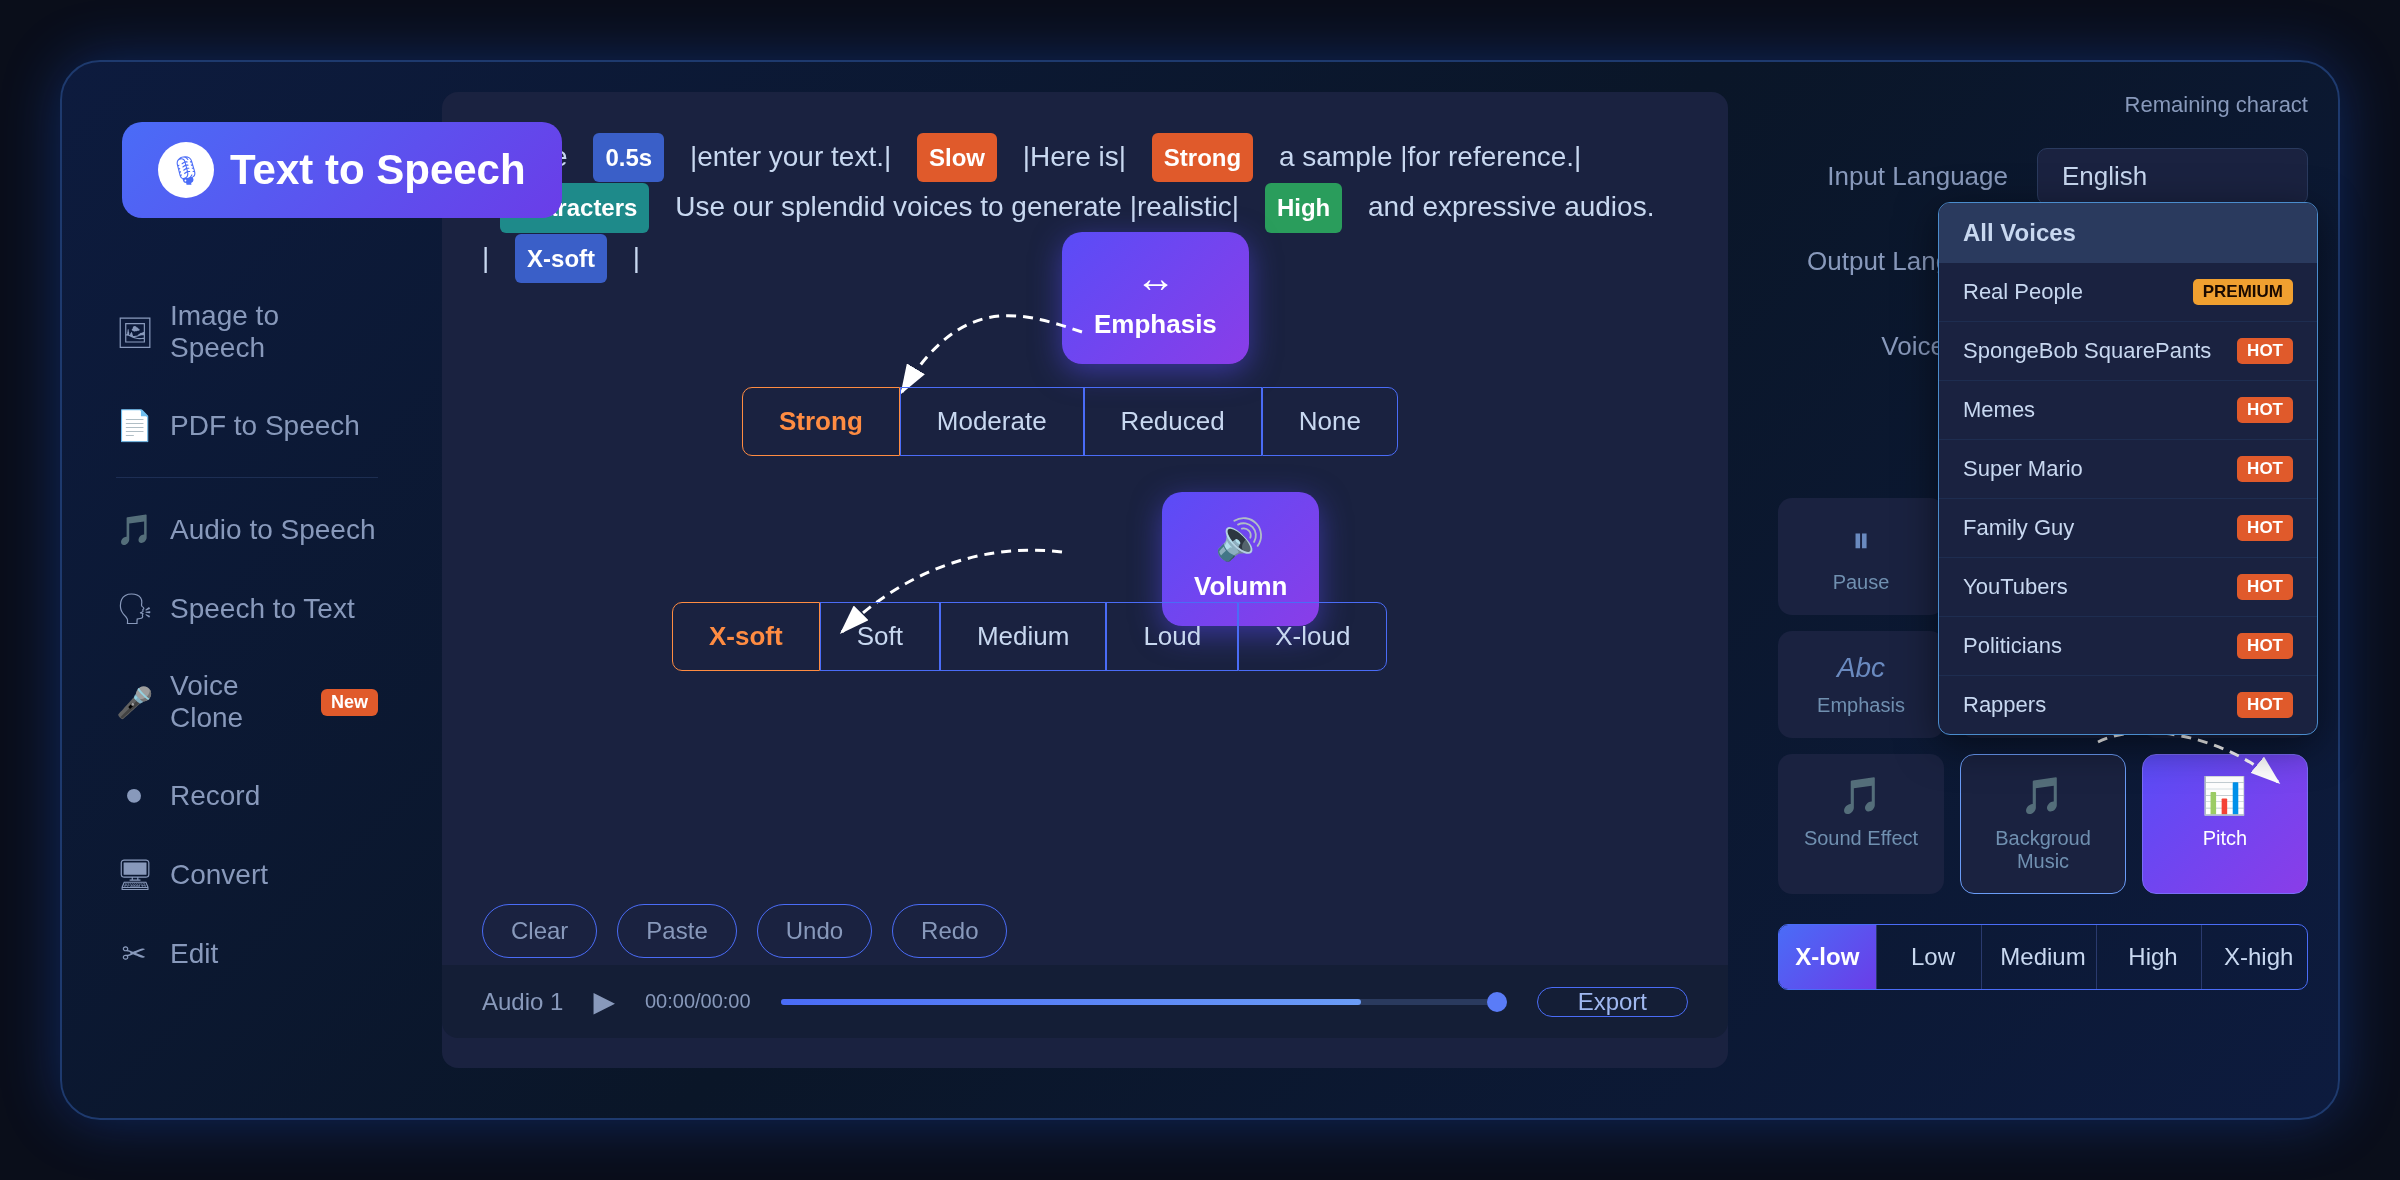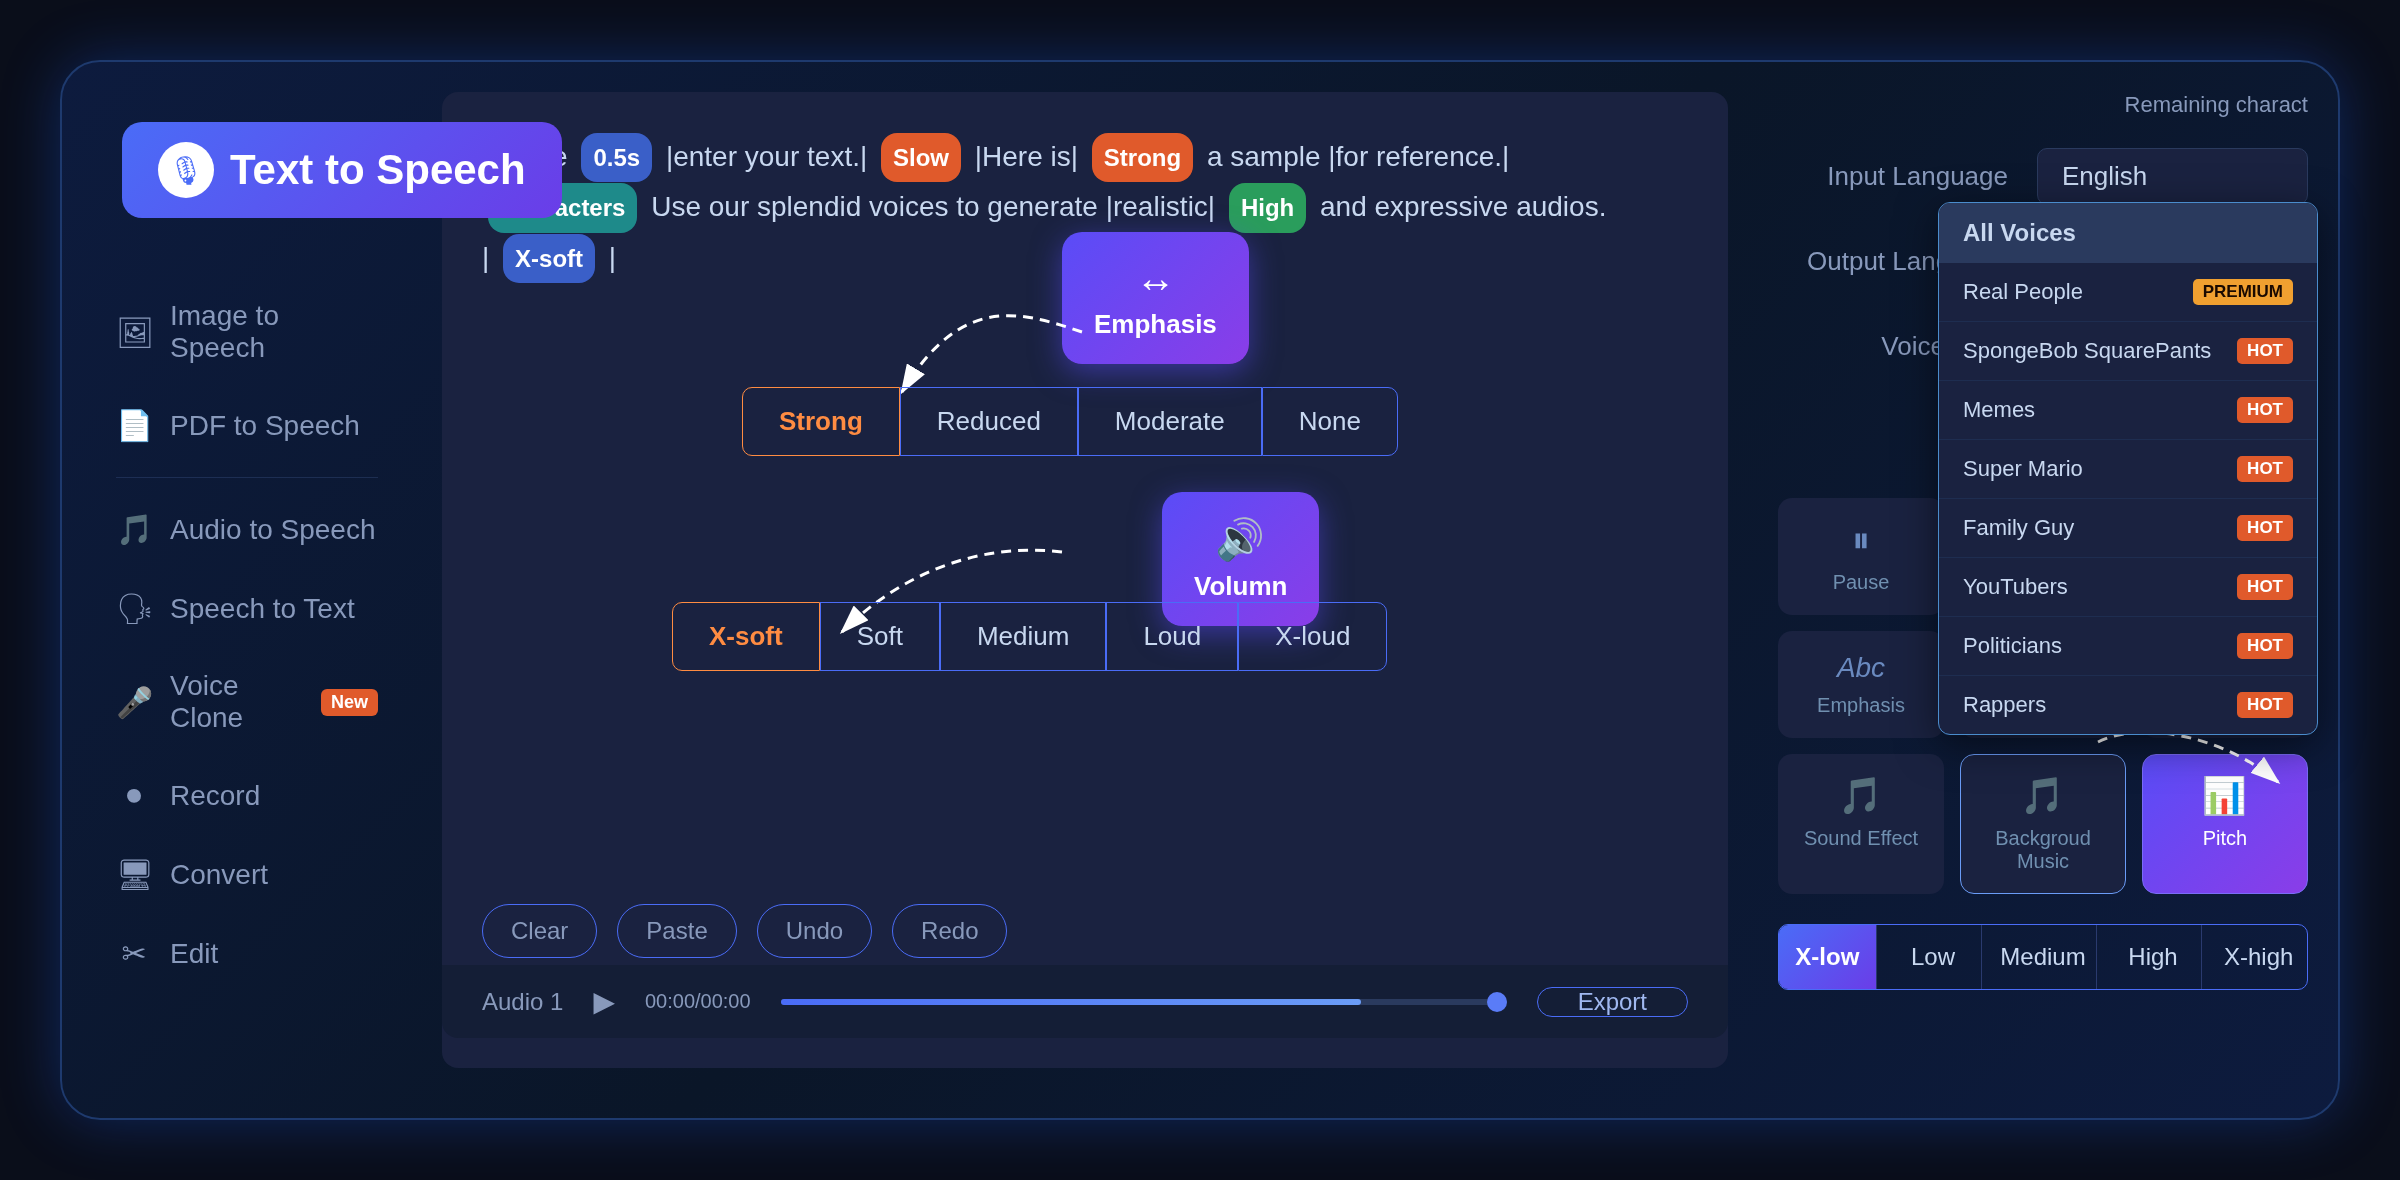--- a/index.html
+++ b/index.html
@@ -118,24 +118,24 @@
 
     .editor-text {
       font-size: 28px;
       color: #c8d8f0;
       line-height: 1.8;
       margin-bottom: 30px;
     }
     .tag {
       display: inline-block;
       padding: 3px 12px;
-      border-radius: 16px;
+      border-radius: 6px;
       font-size: 24px;
       font-weight: 600;
-      margin: 0 6px;
+      margin: 0 18px;
       text-align: right;
     }
     .tag-blue { background: #3a5fc8; color: white; }
     .tag-orange { background: #e05a2b; color: white; }
     .tag-green { background: #2a9d5c; color: white; }
     .tag-teal { background: #1e8a8a; color: white; }
 
     
     .emphasis-popup {
       position: absolute;
@@ -494,22 +494,22 @@
         <path d="M240,100 C180,80 120,60 60,160" stroke="white" stroke-width="3" stroke-dasharray="10,7" fill="none" marker-end="url(#arrowhead)"></path>
         <defs>
           <marker id="arrowhead" markerWidth="10" markerHeight="7" refX="9" refY="3.5" orient="auto">
             <polygon points="0 0, 10 3.5, 0 7" fill="white"></polygon>
           </marker>
         </defs>
       </svg>
 
       <div class="btn-group emphasis-group">
         <button class="btn-option selected">Strong</button>
+        <button class="btn-option">Moderate</button>
         <button class="btn-option">Reduced</button>
-        <button class="btn-option">Moderate</button>
         <button class="btn-option">None</button>
       </div>
 
       <div class="volume-popup" style="top:400px; left:680px;">
         <span class="icon">🔊</span>
         <span class="label">Volumn</span>
       </div>
 
       <svg class="arrow-svg" style="top:400px; left:300px; width:400px; height:180px;" viewBox="0 0 400 180">
         <path d="M320,60 C240,50 160,80 100,140" stroke="white" stroke-width="3" stroke-dasharray="10,7" fill="none" marker-end="url(#arrowhead2)"></path>

